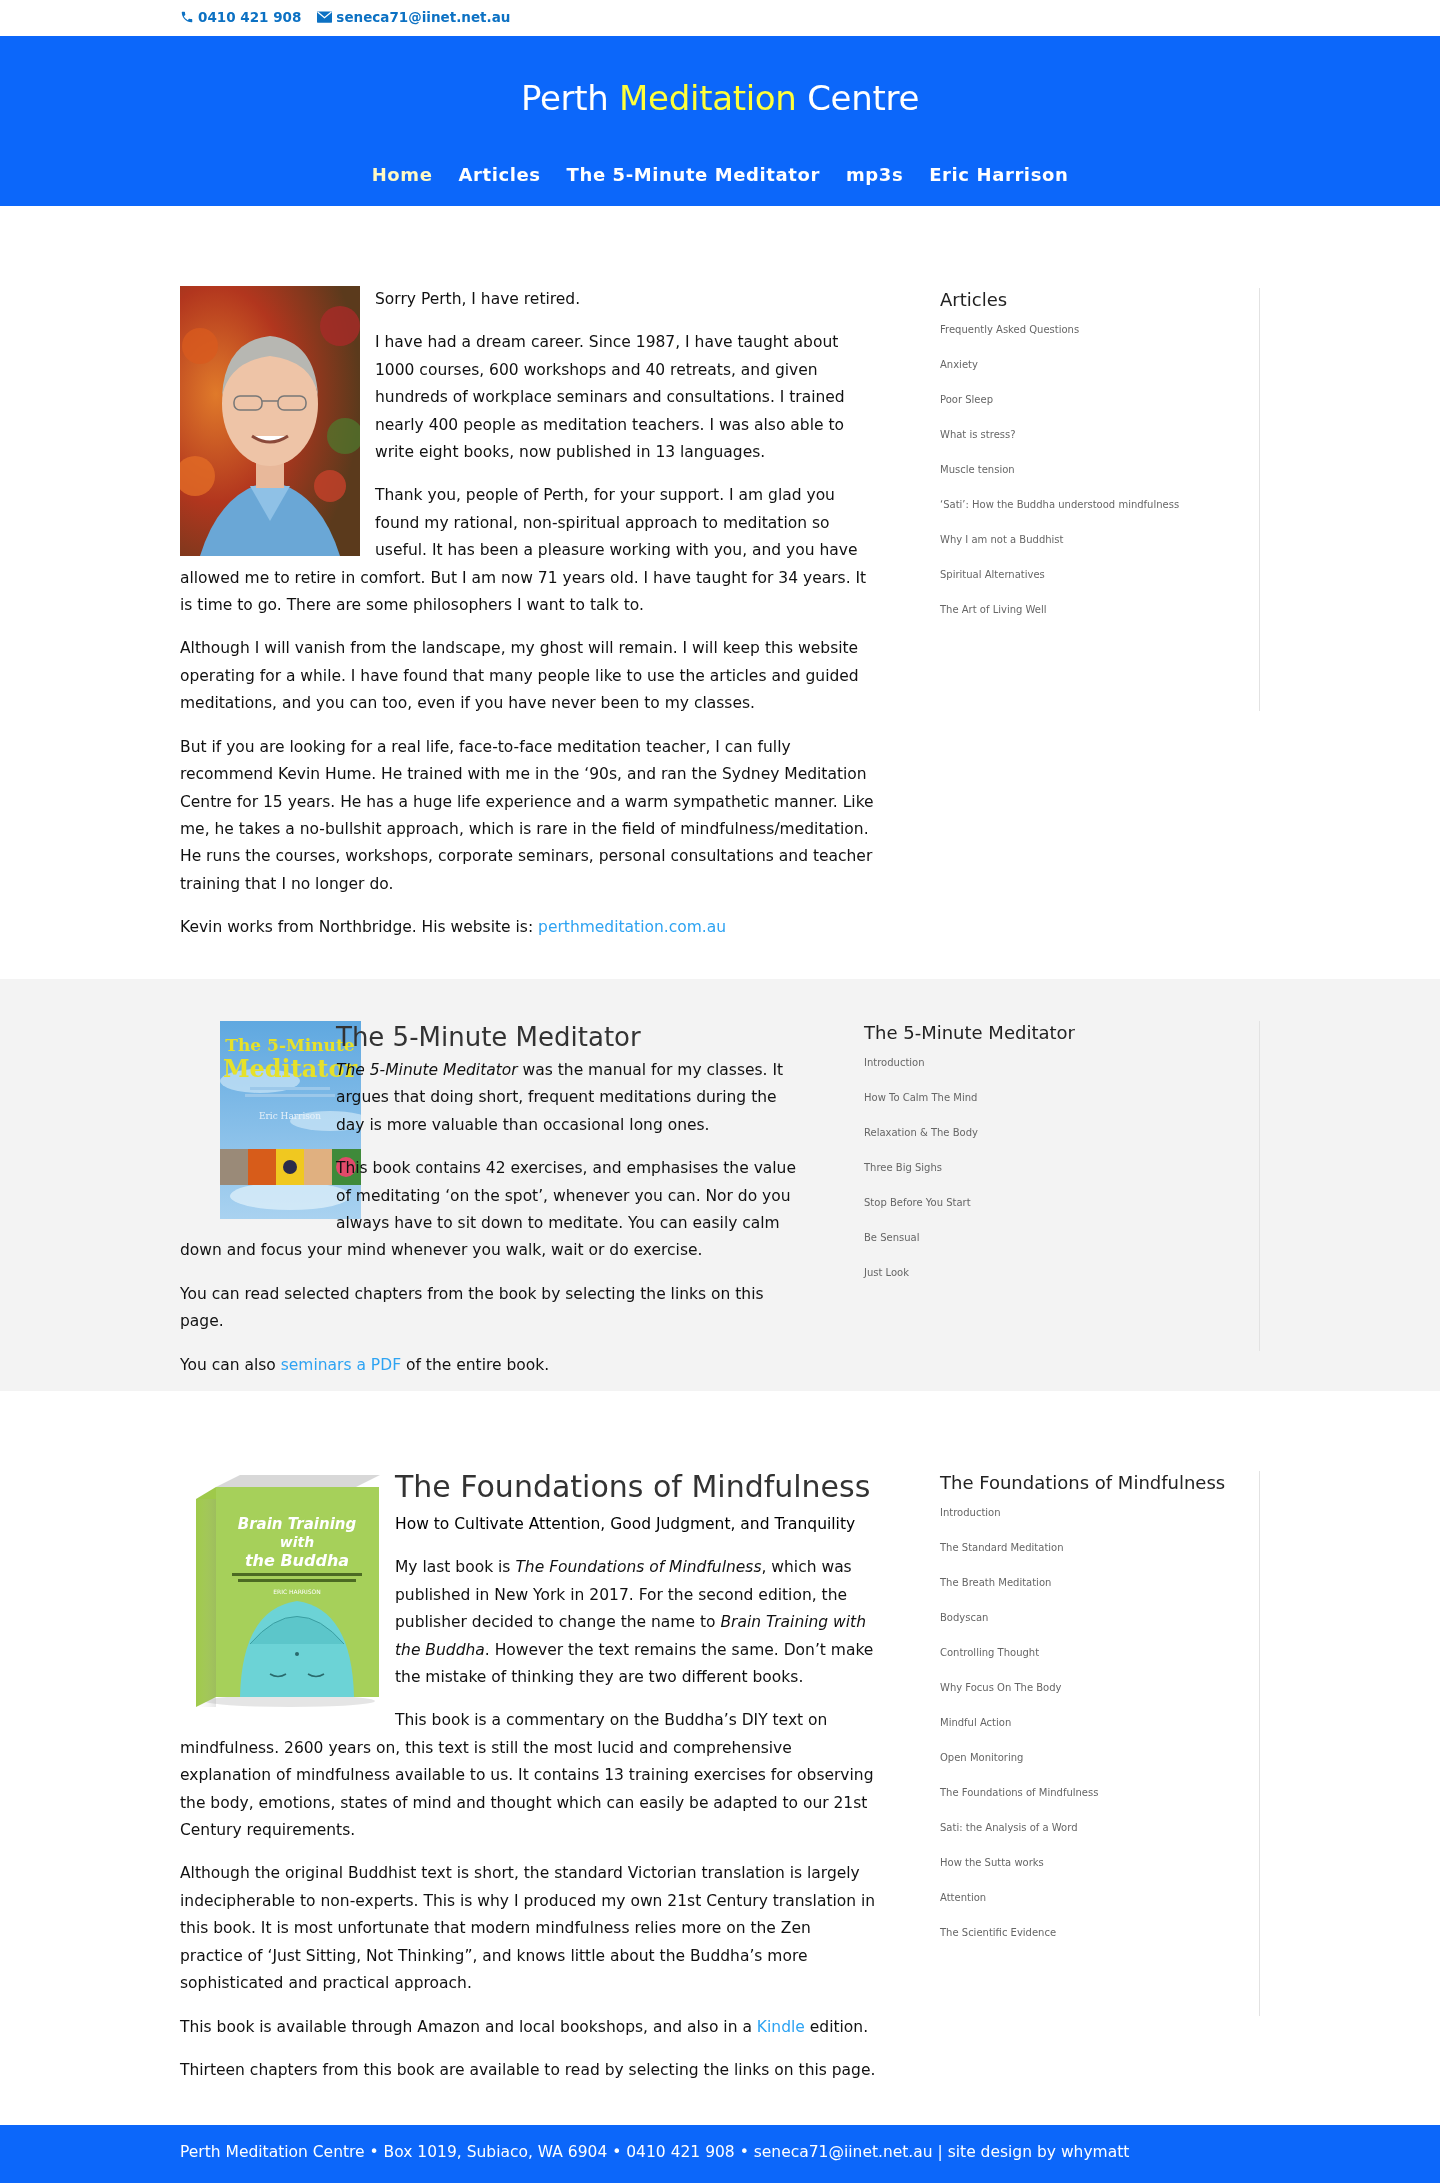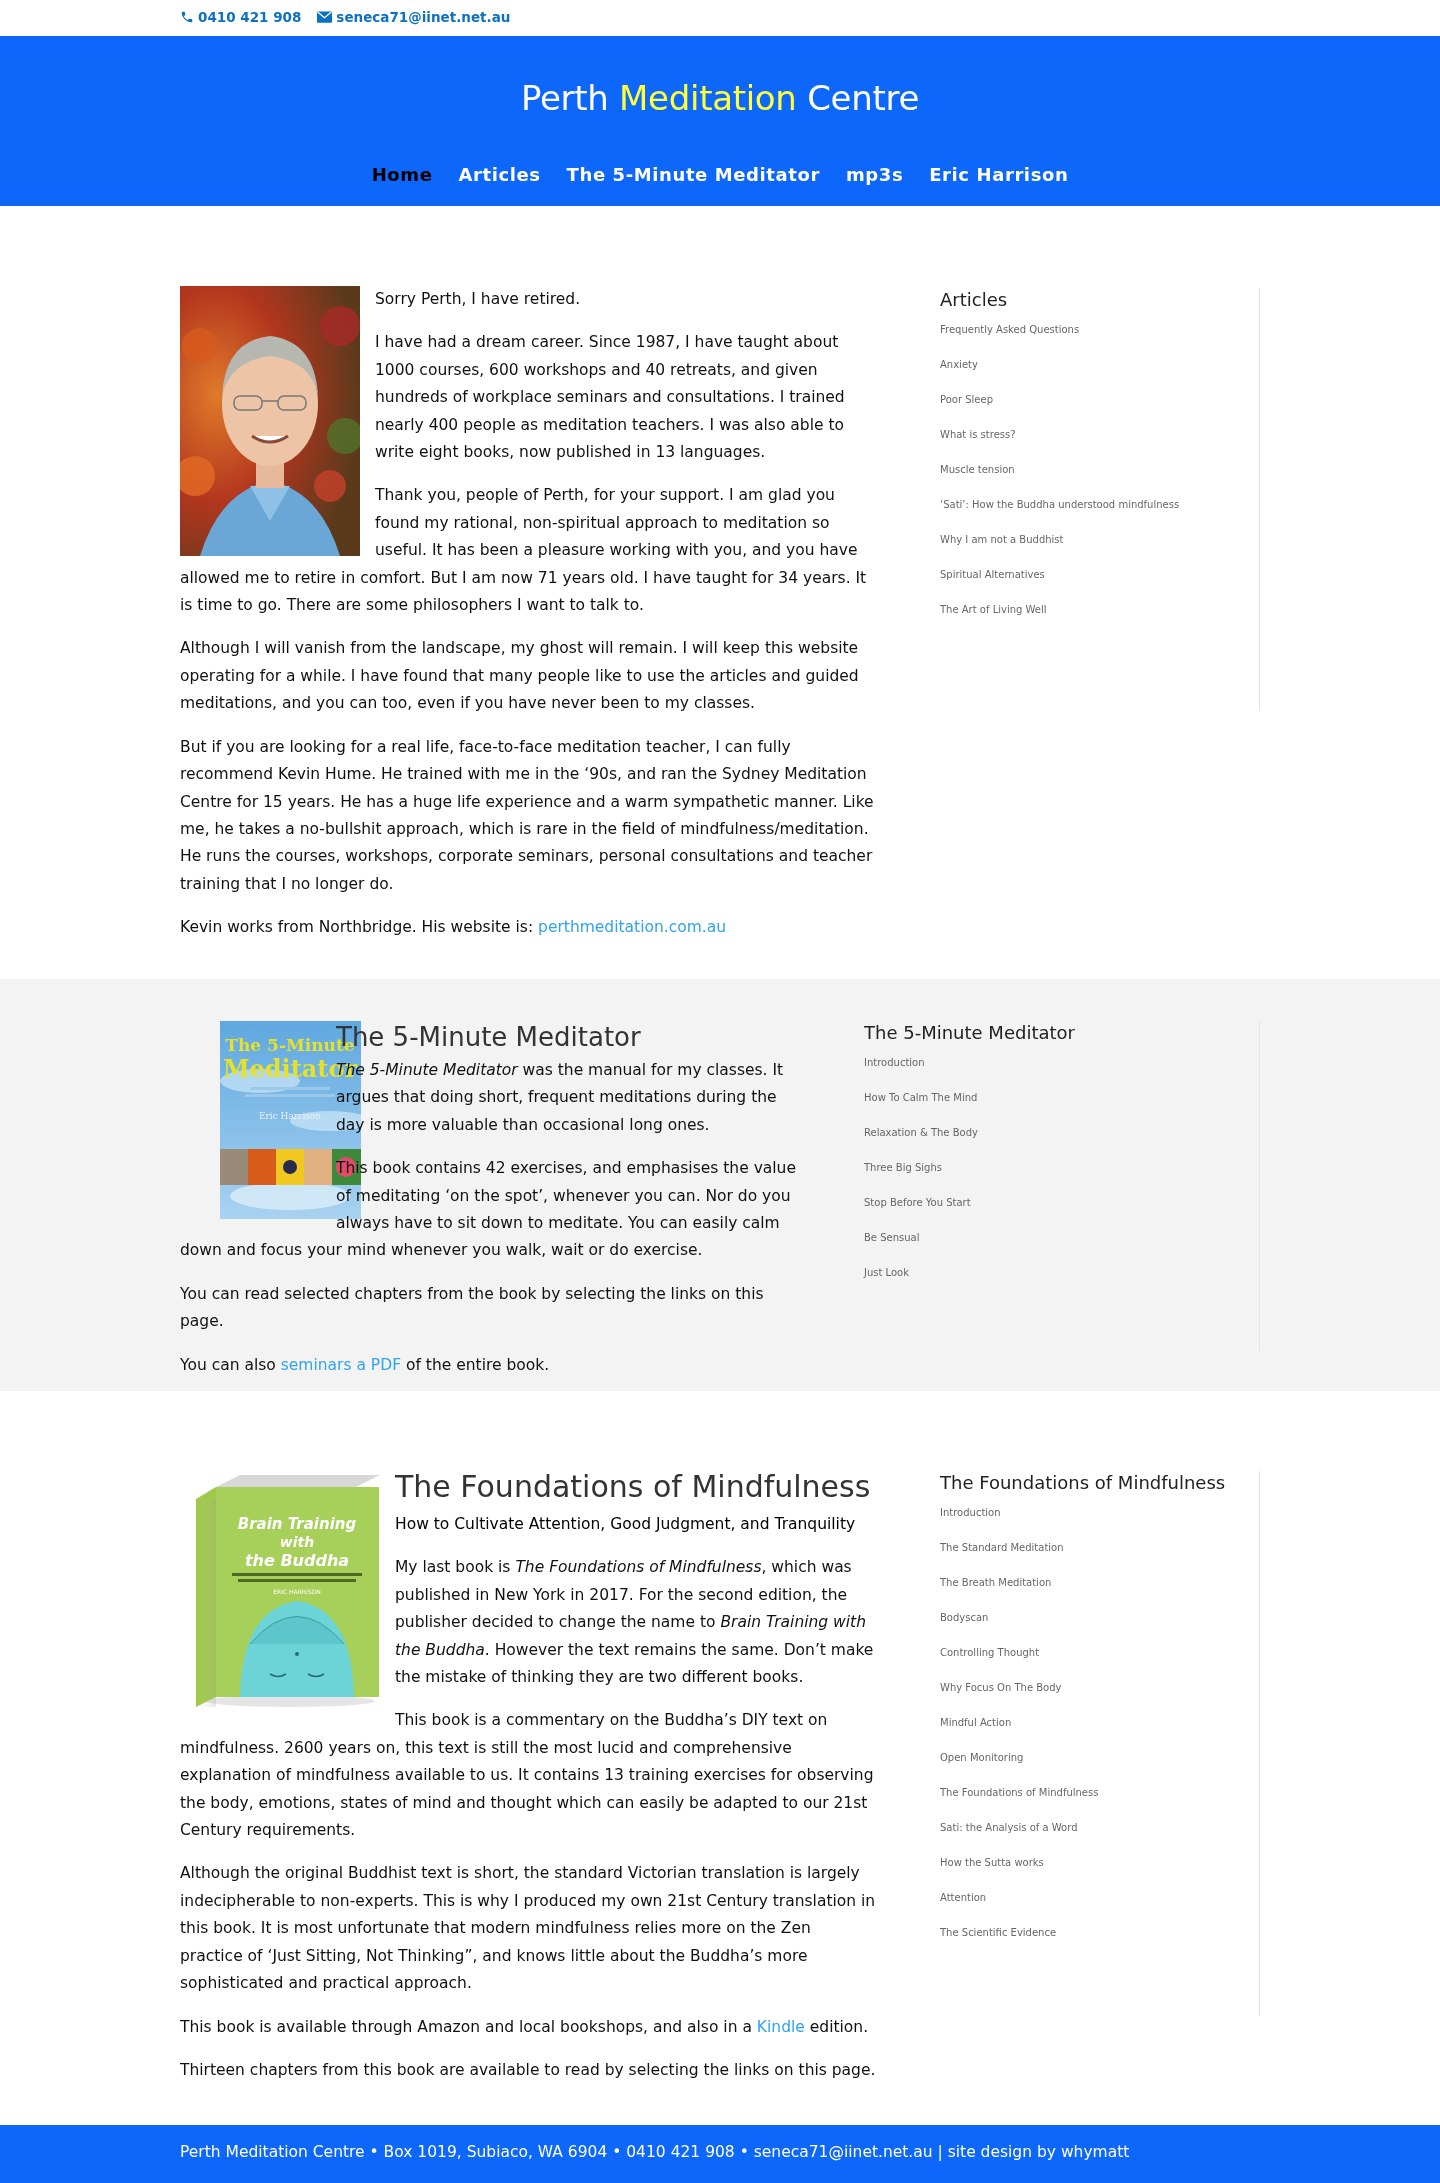--- a/index.html
+++ b/index.html
@@ -10,21 +10,21 @@
   .topbar { height: 36px; background: #fff; position: relative; text-decoration: underline; }
   .topbar .inner { position: absolute; left: 180px; top: 9px; display: flex; gap: 16px; font-size: 13.5px; color: #0c71c3; font-weight: bold; }
   .topbar .item { display: flex; align-items: center; gap: 4px; color: #0c71c3; }
   .topbar svg { display: block; }
 
   .header { background: #0c67fa; height: 170px; position: relative; text-align: center; text-decoration: underline; }
   .site-title { position: absolute; top: 42px; left: 0; right: 0; font-size: 34px; color: #fff; font-weight: normal; letter-spacing: -0.3px; }
   .site-title .hl { color: #ffff3a; }
   .nav { position: absolute; top: 128px; left: 0; right: 0; display: flex; justify-content: center; gap: 0; }
   .nav a { color: #fff; font-size: 18px; font-weight: bold; letter-spacing: 0.6px; padding: 0 13px; font-family: "DejaVu Sans", sans-serif; }
-  .nav a.active { color: #000000; }
+  .nav a.active { color: #fef9c3; }
 
   .section { position: relative; }
   .section.white { background: #fff; }
   .section.gray { background: #f3f3f3; }
 
   .main-col { position: absolute; left: 180px; width: 697px; line-height: 27.4px; font-size: 15.5px; color: #111; }
   .main-col p { margin-bottom: 16px; }
   .main-col a { color: #2ea3f2; }
 
   .sidebar { position: absolute; border-right: 1px solid #e2e2e2; }

